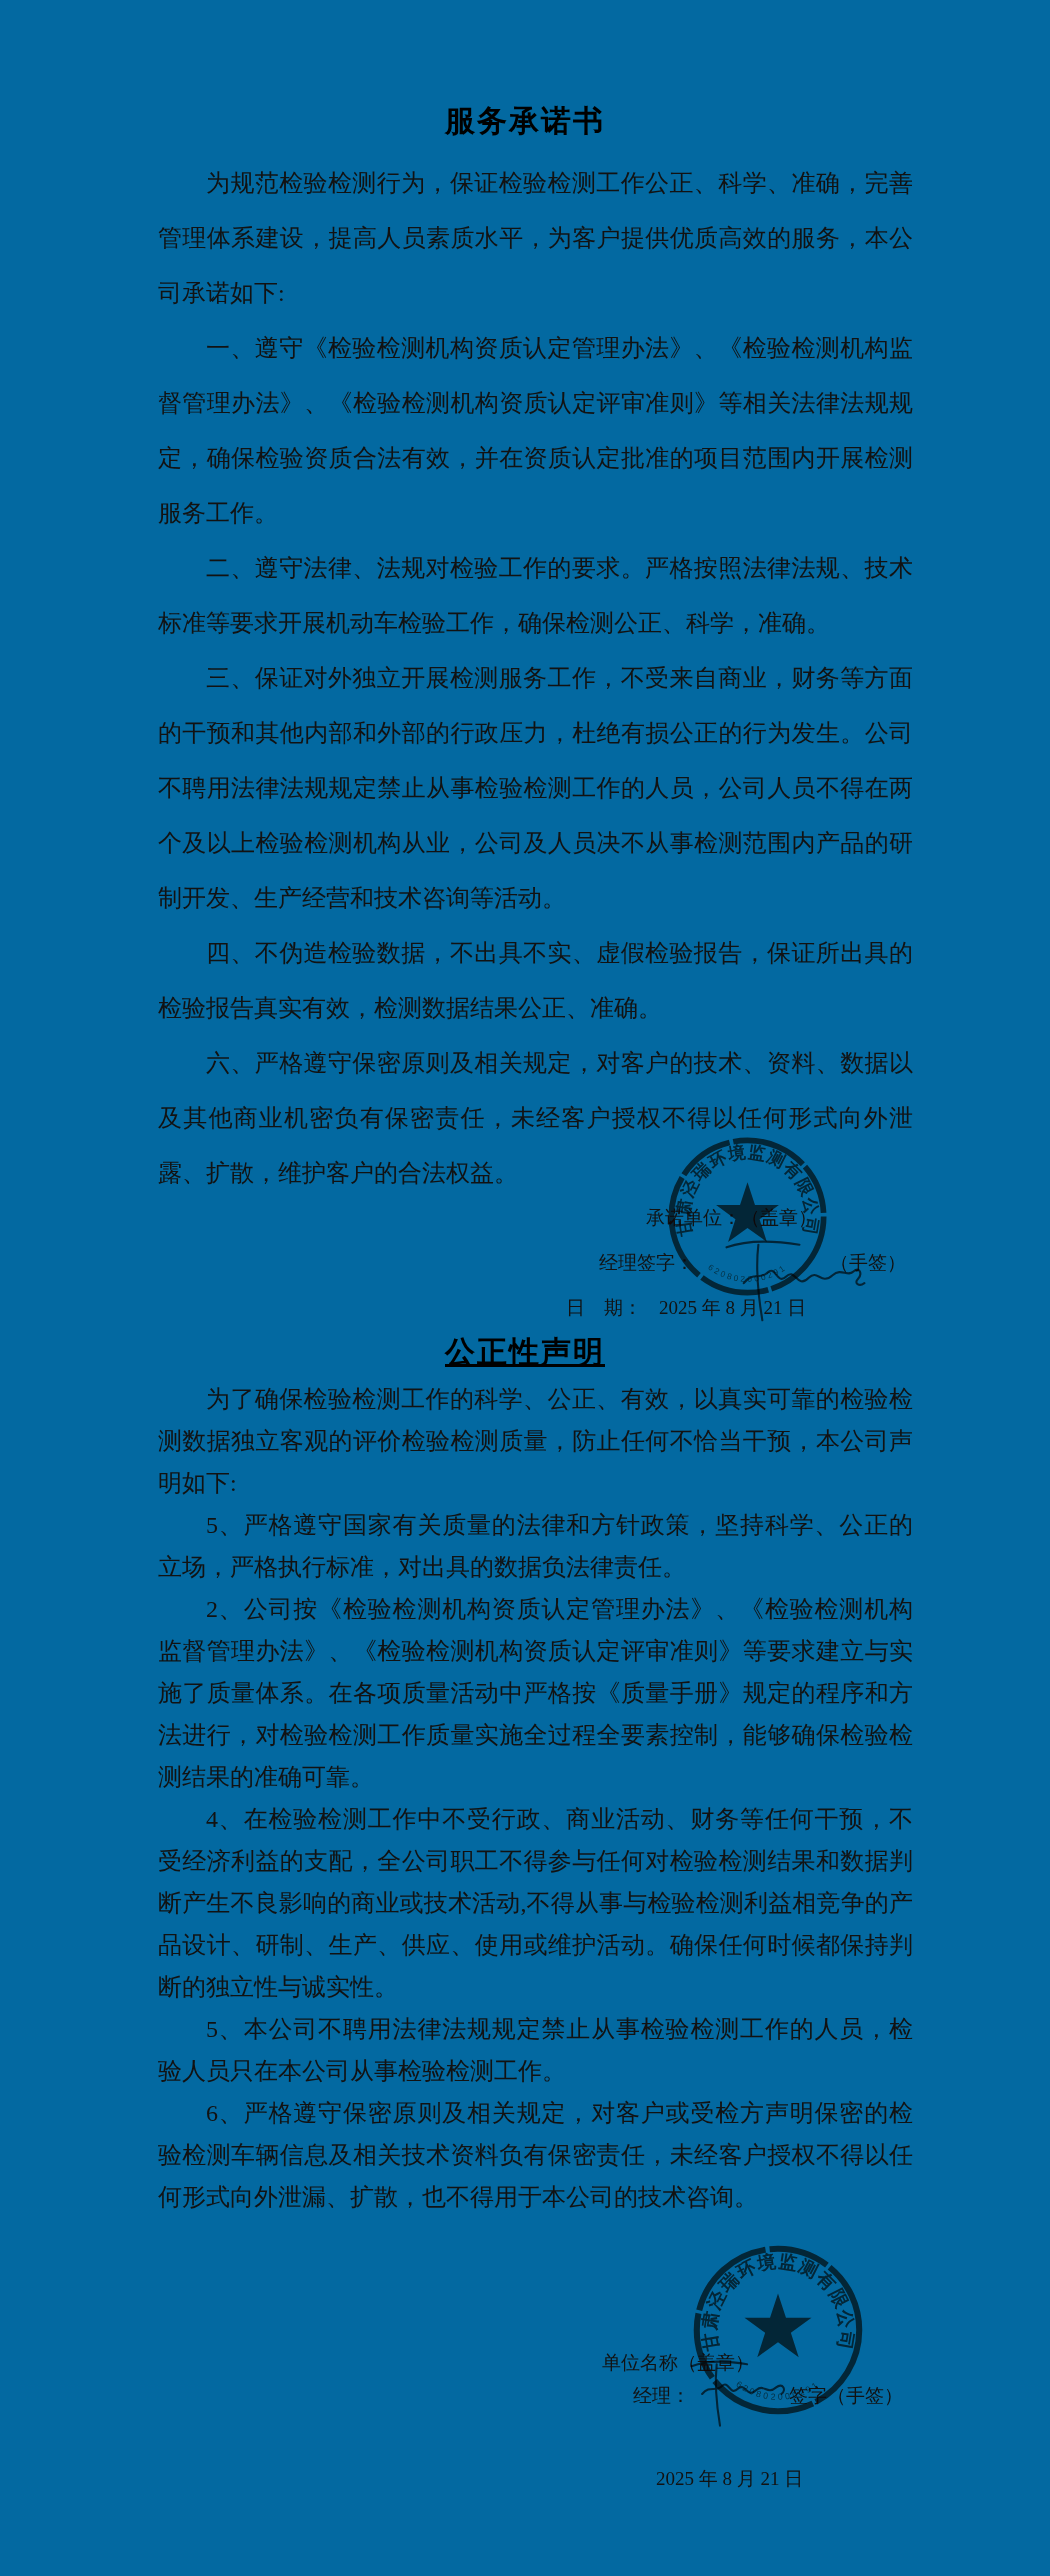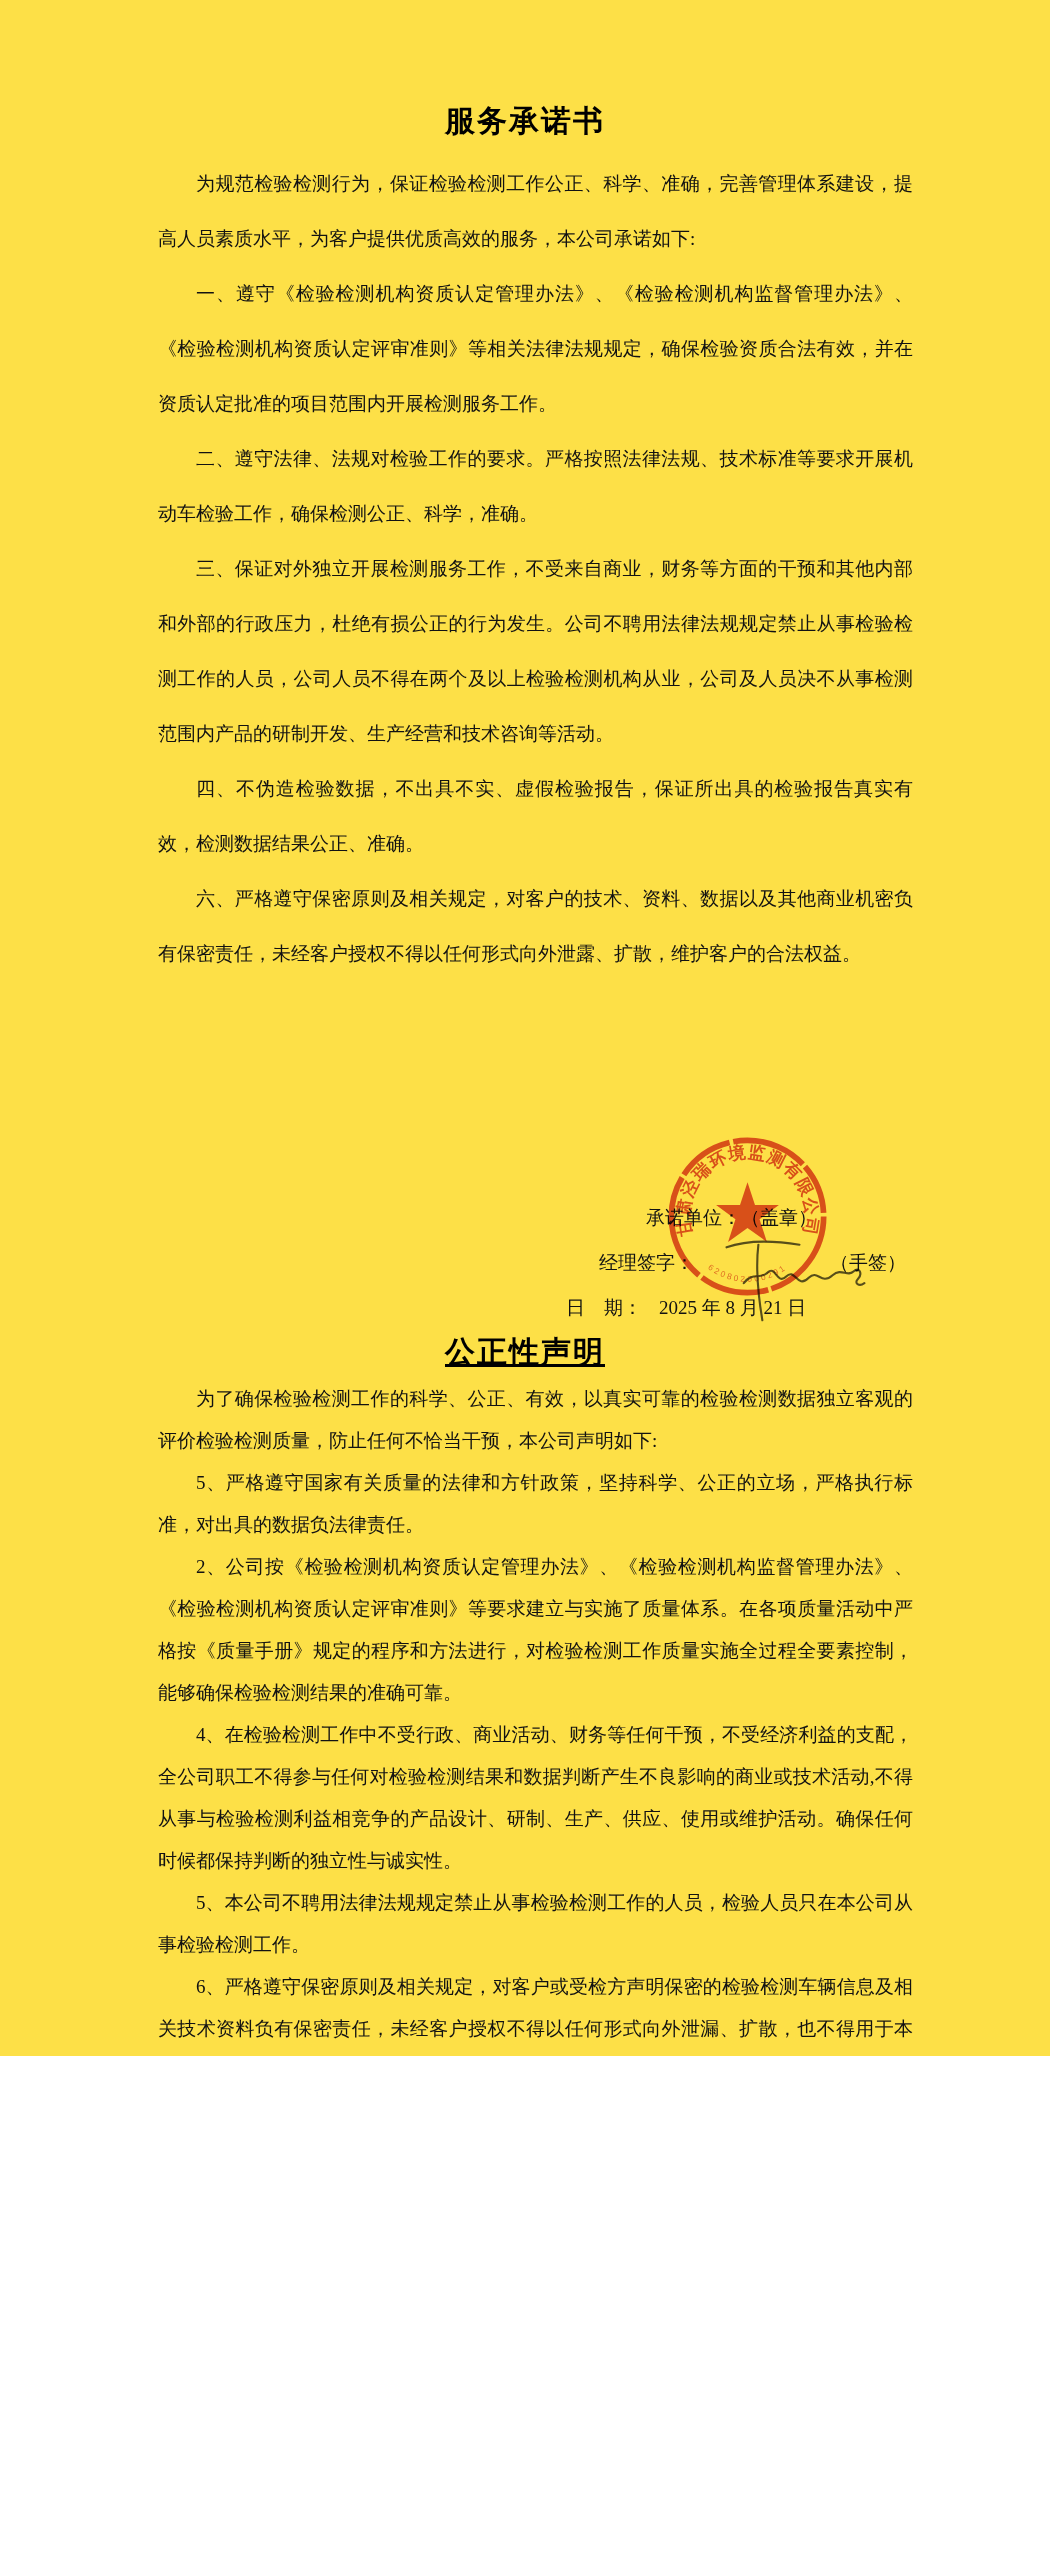--- a/index.html
+++ b/index.html
@@ -1,20 +1,20 @@
 <!DOCTYPE html>
 <html style="font-size:10.6px"><head>
 <meta charset="utf-8">
 <style>
   html,body{margin:0;padding:0;background:#ffffff;}
   .page{
     position:relative;
     width:1050px;
-    height:2056px;
-    background:#fde047;
+    height:2576px;
+    background:#0369a1;
     overflow:hidden;
     font-family:"Liberation Serif","DejaVu Serif",serif;
     color:#121212;
   }
   .doc-title{
     position:absolute;
     left:0;
     width:1050px;
     text-align:center;
     font-size:30px;
@@ -23,21 +23,21 @@
     margin:0;
     color:#000;
   }
   .title-1{top:101px;}
   .title-2{top:1332px;text-decoration:underline;}
   .body-block{
     position:absolute;
     left:158px;
     width:755px;
     text-align:justify;
-    font-size:19px;
+    font-size:24px;
   }
   .body-1{top:156px;line-height:55px;}
   .body-2{top:1378px;line-height:42px;}
   .body-block p{
     margin:0;
     text-indent:2em;
   }
   .footer-line{
     position:absolute;
     font-size:19px;

